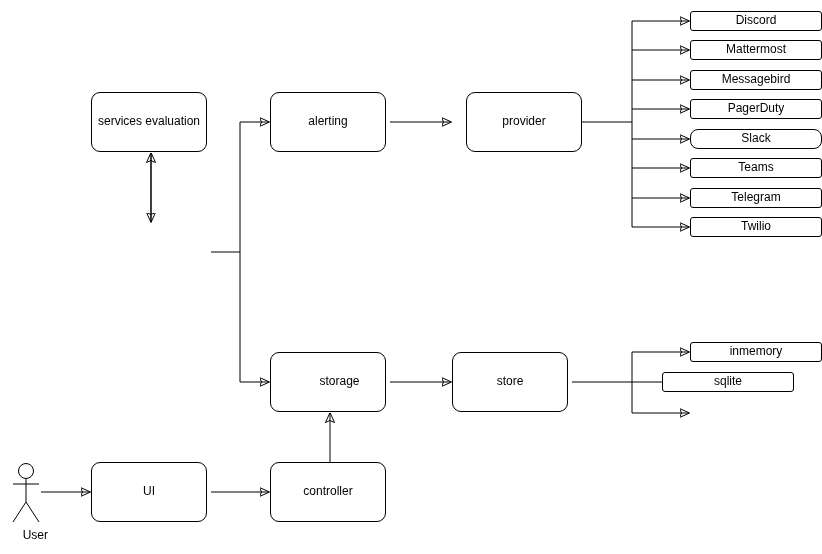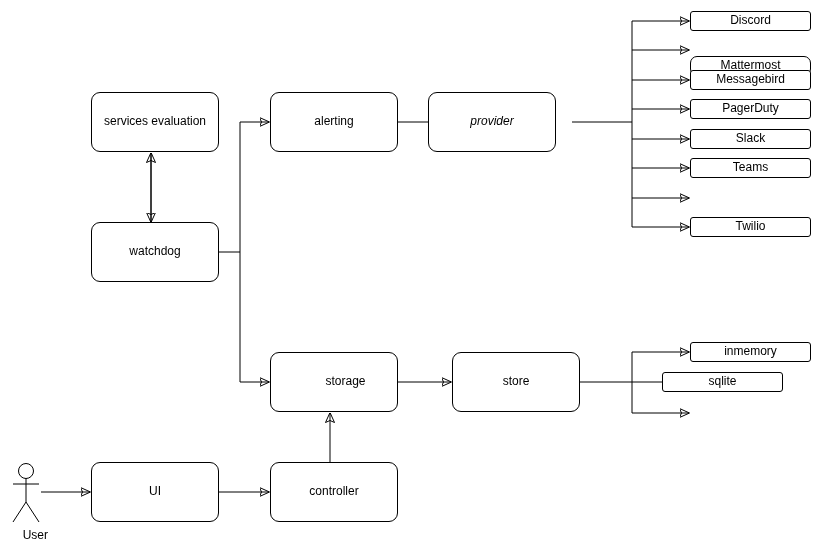--- a/index.html
+++ b/index.html
@@ -20,22 +20,22 @@
     position: absolute;
     box-sizing: border-box;
     background: #ffffff;
     border: 1px solid #000000;
     display: flex;
     align-items: center;
     justify-content: center;
     text-align: center;
     line-height: 1.15;
   }
-  .node.big   { width: 128px; height: 60px; border-radius: 9px; }
-  .node.small { width: 121px; height: 20px; border-radius: 3px; }
+  .node.big   { width: 116px; height: 60px; border-radius: 9px; }
+  .node.small { width: 132px; height: 20px; border-radius: 3px; }
   .floating-label {
     position: absolute;
     text-align: center;
     white-space: nowrap;
   }
 </style>
 </head>
 <body>
 
 <div class="canvas">
@@ -84,59 +84,59 @@
       <line x1="26" y1="478.5" x2="26" y2="502"></line>
       <line x1="13" y1="484" x2="39" y2="484"></line>
       <line x1="26" y1="502" x2="13" y2="522"></line>
       <line x1="26" y1="502" x2="39" y2="522"></line>
     </g>
   </svg>
 
   <div class="node big" style="left:91px;  top:92px;">
     <span>services evaluation</span>
   </div>
-  <div class="node big" style="left:91px;  top:222px;">
-    <span>watchdog</span>
-  </div>
   <div class="node big" style="left:270px; top:92px;">
     <span>alerting</span>
   </div>
-  <div class="node big" style="left:428px; top:92px;font-style:italic;">
+  <div class="node big" style="left:466px; top:92px;">
     <span>provider</span>
   </div>
   <div class="node big" style="left:270px; top:352px;padding-left:23px;">
     <span>storage</span>
   </div>
   <div class="node big" style="left:452px; top:352px;">
     <span>store</span>
   </div>
   <div class="node big" style="left:91px;  top:462px;">
     <span>UI</span>
   </div>
   <div class="node big" style="left:270px; top:462px;">
     <span>controller</span>
   </div>
 
   <div class="node small" style="left:690px; top:11px;">
     <span>Discord</span>
   </div>
-  <div class="node small" style="left:690px; top:56px;border-radius:7px;">
+  <div class="node small" style="left:690px; top:40px;">
     <span>Mattermost</span>
   </div>
   <div class="node small" style="left:690px; top:70px;">
     <span>Messagebird</span>
   </div>
   <div class="node small" style="left:690px; top:99px;">
     <span>PagerDuty</span>
   </div>
-  <div class="node small" style="left:690px; top:129px;">
+  <div class="node small" style="left:690px; top:129px;border-radius:8px;">
     <span>Slack</span>
   </div>
   <div class="node small" style="left:690px; top:158px;">
     <span>Teams</span>
+  </div>
+  <div class="node small" style="left:690px; top:188px;">
+    <span>Telegram</span>
   </div>
   <div class="node small" style="left:690px; top:217px;">
     <span>Twilio</span>
   </div>
 
   <div class="node small" style="left:690px; top:342px;">
     <span>inmemory</span>
   </div>
   <div class="node small" style="left:662px; top:372px;">
     <span>sqlite</span>

